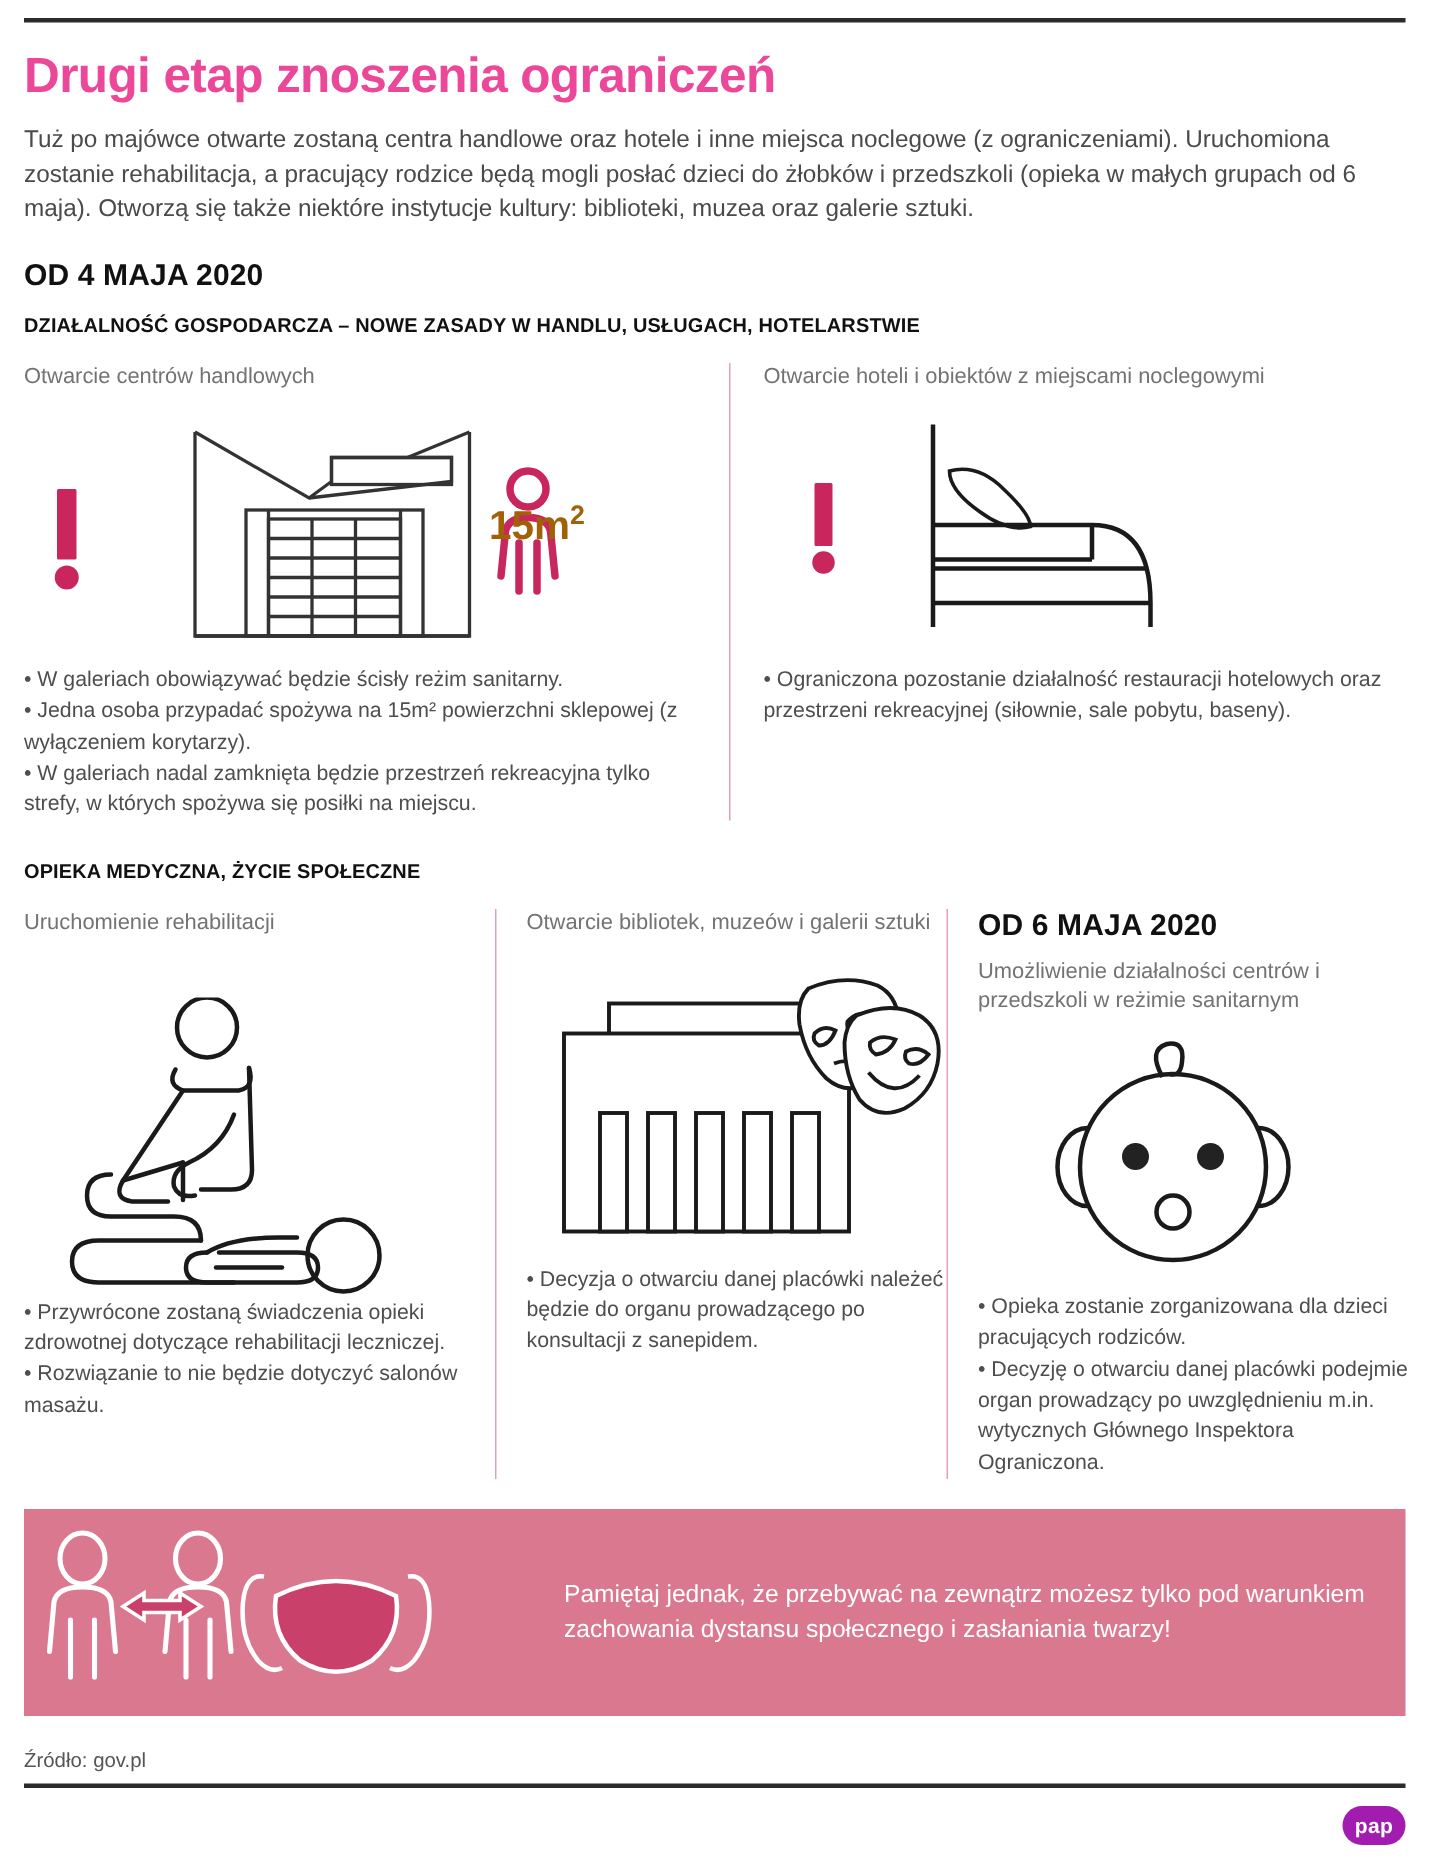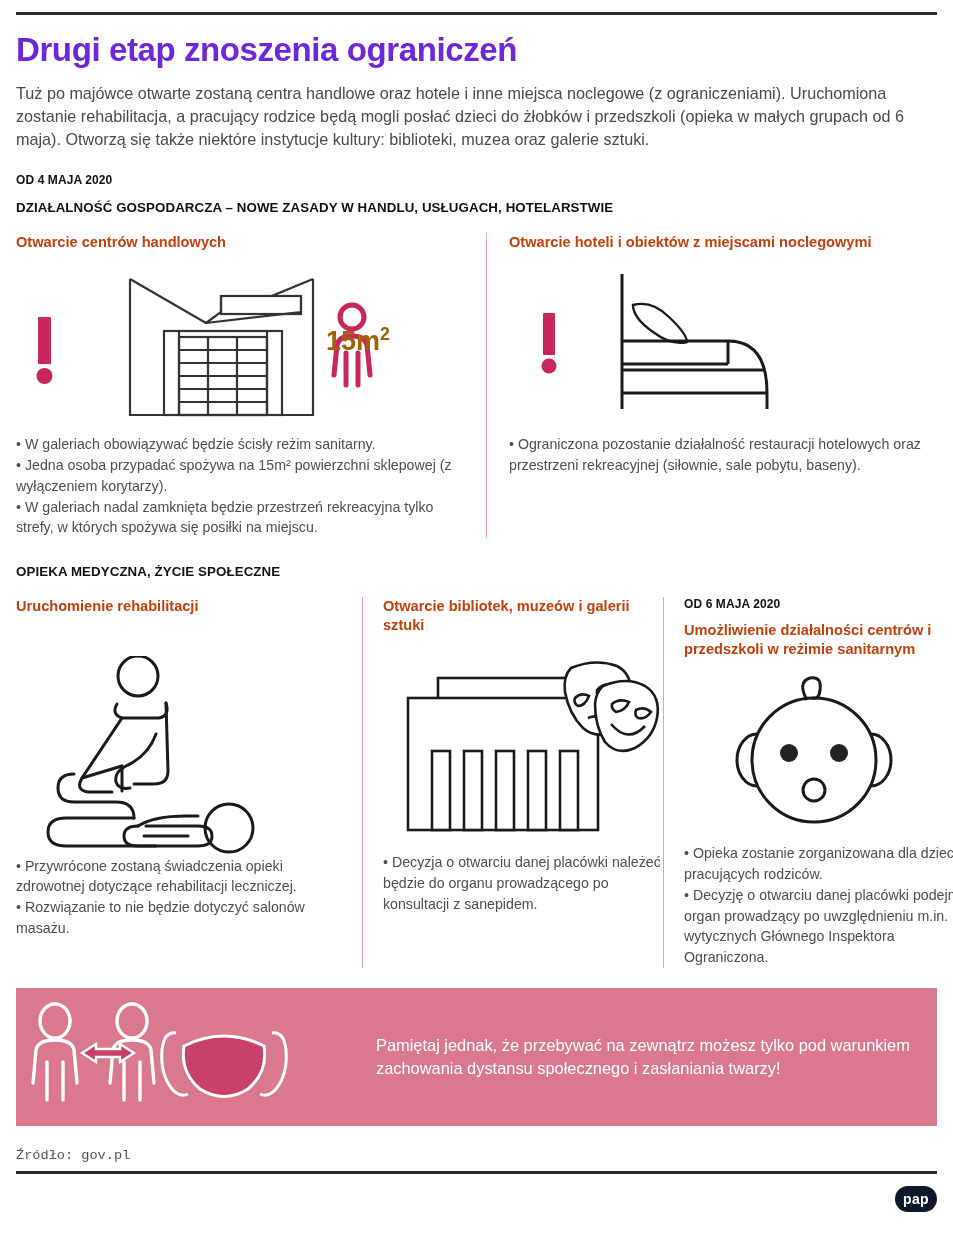--- a/index.html
+++ b/index.html
@@ -20,51 +20,51 @@
   .top-rule {
     height: 3px; background: #2b2b2b;
     margin: 12px 0 0 0;
   }
 
   
   .headline {
     font-size: 33px;
     font-weight: bold;
     letter-spacing: -0.4px;
-    color: #6d28d9;
+    color: #ec4899;
     margin: 18px 0 14px 0;
     line-height: 1.05;
   }
   .lede {
     font-size: 16.2px;
     line-height: 1.42;
     color: #4a4a4a;
     max-width: 905px;
     margin-bottom: 22px;
   }
 
   
   .date-head {
-    font-size: 12px;
+    font-size: 20px;
     font-weight: bold;
     color: #111111;
     letter-spacing: 0.1px;
     margin-bottom: 13px;
   }
   .cat-head {
     font-size: 13.3px;
     font-weight: bold;
     color: #111111;
     letter-spacing: 0.1px;
     margin-bottom: 18px;
   }
   .col-head {
     font-size: 14.6px;
-    font-weight: bold;
-    color: #c2410c;
+    font-weight: normal;
+    color: #737373;
     line-height: 1.28;
   }
 
   
   .body-text {
     font-size: 14.2px;
     line-height: 1.46;
     color: #4e4e4e;
   }
   .body-text p { margin: 0; }
@@ -82,21 +82,20 @@
   }
   .art1 { height: 163px; position: relative; margin-top: 14px; }
   .txt1 { margin-top: 6px; }
 
   
   .sec2 { display: flex; }
   .sec2 .c1 { width: 318px; padding-right: 14px; }
   .sec2 .c2 {
     width: 312px; padding-left: 20px;
     border-left: 1.5px solid #e8a0b1;
-    margin-left: 32px;
   }
   .sec2 .c3 {
     flex: 1; padding-left: 20px;
     border-left: 1.5px solid #e8a0b1;
   }
   .art2 { position: relative; }
 
   
   .banner {
     position: relative;
@@ -113,30 +112,29 @@
     line-height: 1.4;
     padding-right: 8px;
   }
 
   
   .source {
     font-size: 13.6px;
     color: #555;
     margin-top: 22px;
     margin-bottom: 8px;
-    font-family: Liberation Mono, monospace;
   }
   .bottom-rule { height: 3px; background: #2b2b2b; }
   .logo-row {
     display: flex; justify-content: flex-end;
     padding-top: 12px;
   }
   .pap-logo {
     width: 42px; height: 26px; border-radius: 13px;
-    background: #0f172a; color: #ffffff;
+    background: #a21caf; color: #ffffff;
     font-size: 14px; font-weight: bold;
     display: flex; align-items: center; justify-content: center;
     letter-spacing: 0.3px;
   }
   sup { font-size: 0.66em; vertical-align: super; line-height: 0; }
 </style>
 </head>
 <body>
 
 <div class="page">

